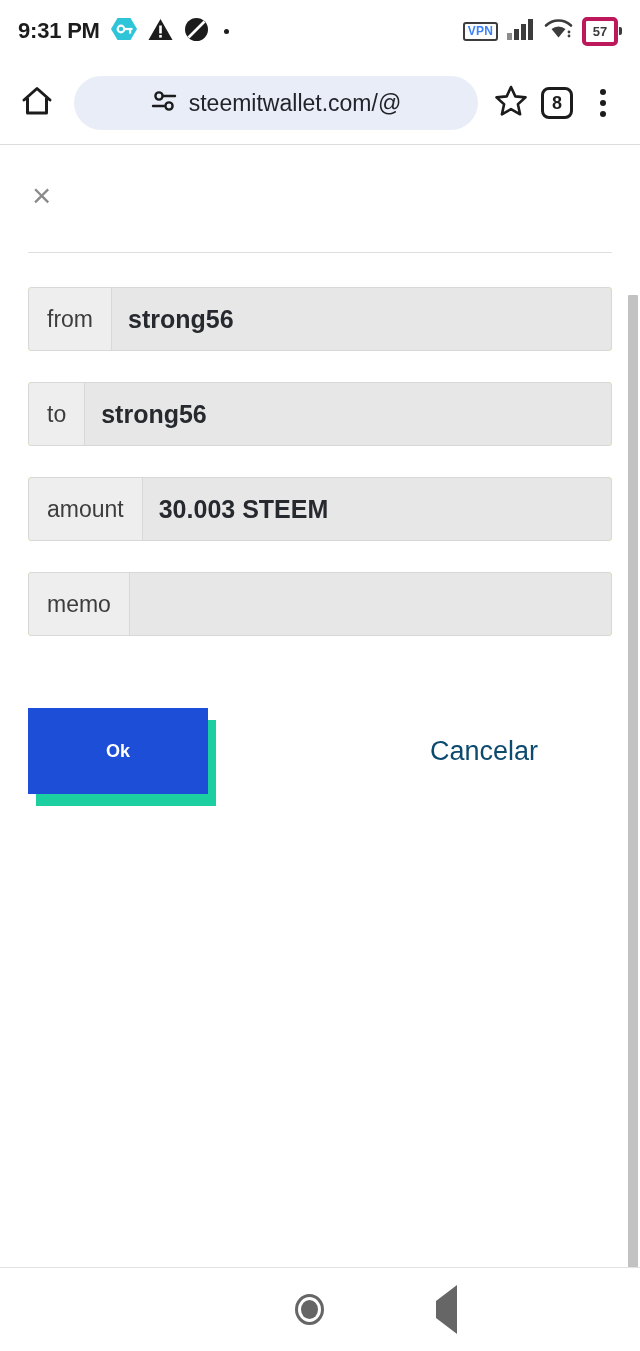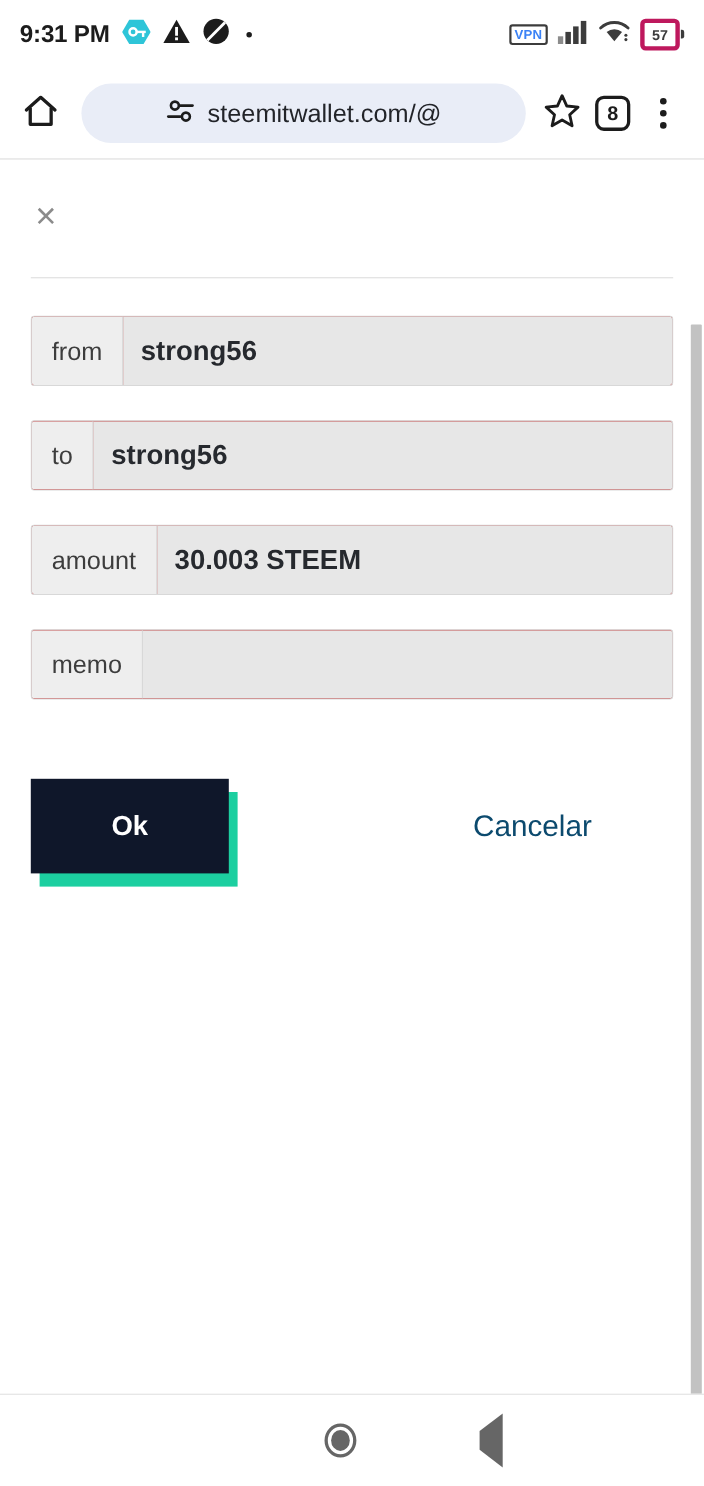--- a/index.html
+++ b/index.html
@@ -183,21 +183,21 @@
 
   .fields { margin-top: 34px; }
   .field-row {
     display: flex;
     align-items: stretch;
     height: 62px;
     margin-bottom: 31px;
     border: 1px solid #d8d8d8;
     border-radius: 3px;
     overflow: hidden;
-    background: #b91c1c;
+    background: #fde047;
   }
   .field-label {
     background: #eeeeee;
     border-right: 1px solid #d8d8d8;
     display: flex;
     align-items: center;
     padding: 0 18px;
     font-size: 23px;
     color: #3d3d3d;
     flex: none;
@@ -233,23 +233,23 @@
   .ok-shadow {
     position: absolute;
     left: 8px; top: 12px;
     width: 180px; height: 86px;
     background: #1ccfa0;
   }
   .ok-btn {
     position: absolute;
     left: 0; top: 0;
     width: 180px; height: 86px;
-    background: #0f172a;
+    background: #1d4ed8;
     color: #ffffff;
-    font-size: 25px;
+    font-size: 18px;
     font-weight: bold;
     display: flex;
     align-items: center;
     justify-content: center;
     border: none;
     cursor: pointer;
     font-family: "Liberation Sans", sans-serif;
     padding: 0;
   }
   .cancel-btn {

